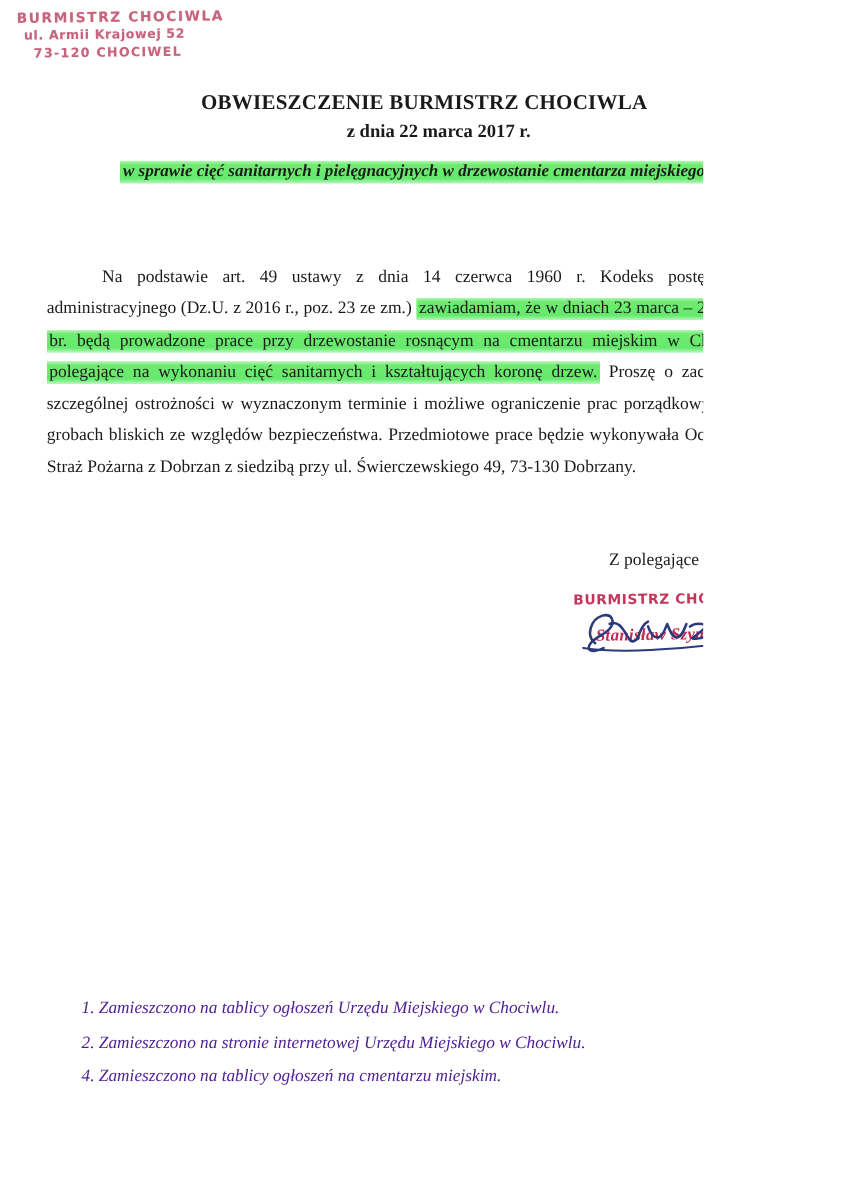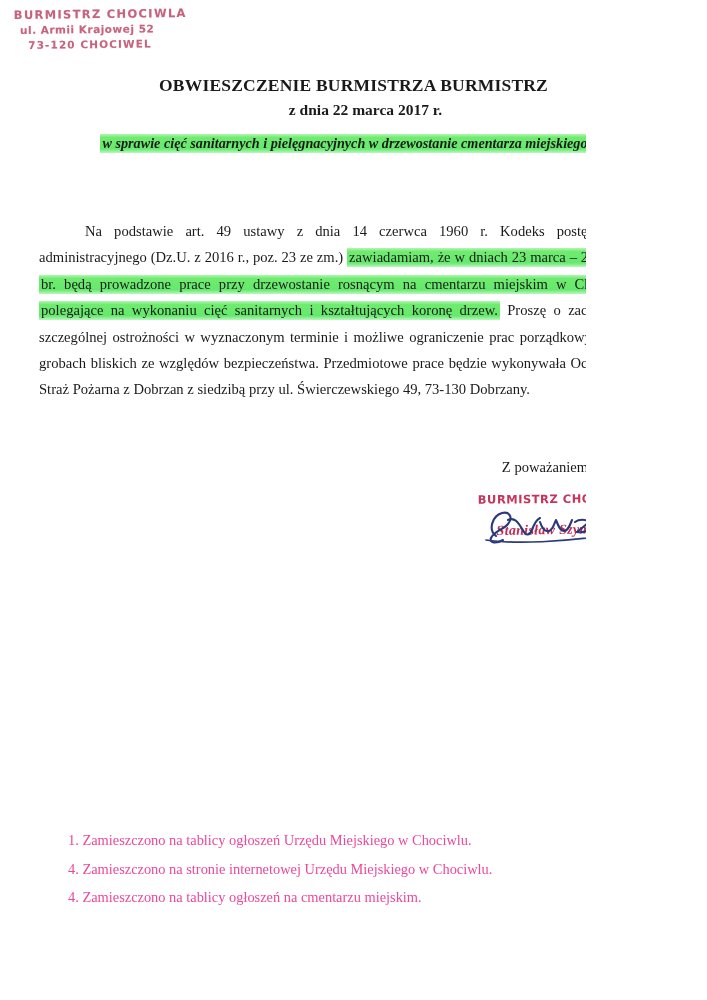--- a/index.html
+++ b/index.html
@@ -153,67 +153,68 @@
     height: 46px;
     pointer-events: none;
   }
 
   
   .footer {
     position: absolute;
     left: 68px;
     top: 826px;
     width: 560px;
+    font-style: italic;
     font-size: 14.4px;
     line-height: 28.5px;
-    color: #ec4899;
+    color: #4c1d95;
   }
   .footer div { white-space: nowrap; }
 </style>
 </head>
 <body>
 
 <div id="page">
 
   <div class="stamp-header">
     <div class="l1">BURMISTRZ CHOCIWLA</div>
     <div class="l2">ul. Armii Krajowej 52</div>
     <div class="l3">73-120 CHOCIWEL</div>
   </div>
 
   <div class="title-block">
-    <div class="title-main">OBWIESZCZENIE BURMISTRZA BURMISTRZ</div>
+    <div class="title-main">OBWIESZCZENIE BURMISTRZ CHOCIWLA</div>
     <div class="title-sub">z dnia 22 marca 2017 r.</div>
   </div>
 
   <div class="subject">
     <span class="ln"><span class="hl hl-tail">w sprawie cięć sanitarnych i pielęgnacyjnych w drzewostanie cmentarza miejskiego</span></span>
   </div>
 
   <div class="body">
     <p><span class="indent"></span><span>Na podstawie art. 49 ustawy z dnia 14 czerwca 1960 r. Kodeks postępowania administracyjnego (Dz.U. z 2016 r., poz. 23 ze zm.) </span><span class="hl">zawiadamiam, że w dniach 23 marca – 29 marca br. będą prowadzone prace przy drzewostanie rosnącym na cmentarzu miejskim w Chociwlu, polegające na wykonaniu cięć sanitarnych i kształtujących koronę drzew.</span><span> Proszę o zachowanie szczególnej ostrożności w wyznaczonym terminie i możliwe ograniczenie prac porządkowych przy grobach bliskich ze względów bezpieczeństwa. Przedmiotowe prace będzie wykonywała Ochotnicza Straż Pożarna z Dobrzan z siedzibą przy ul. Świerczewskiego 49, 73-130 Dobrzany.</span></p>
   </div>
 
-  <div class="closing">Z poważaniem</div>
+  <div class="closing">Z polegające</div>
 
   <div class="sig-block">
     <div class="sig-office">BURMISTRZ CHOCIWLA</div>
     <div class="sig-name">Stanisław Szymczak</div>
     <svg class="sig-ink" viewBox="0 0 180 46" aria-hidden="true">
       <g fill="none" stroke="#2a3a7a" stroke-width="2.1" stroke-linecap="round" stroke-linejoin="round">
         <path d="M24 36 C16 30, 20 16, 30 13 C38 11, 41 18, 36 24 C31 30, 22 31, 19 38 C17 43, 24 44, 31 40"></path>
         <path d="M36 20 C44 16, 48 26, 52 32 C54 36, 58 35, 60 30 C62 24, 64 20, 68 18"></path>
         <path d="M68 22 C70 28, 73 32, 77 31 C81 30, 82 24, 84 20 C86 25, 88 31, 92 31 C96 31, 98 25, 100 20"></path>
         <path d="M103 22 C107 19, 114 19, 117 22 C113 26, 108 29, 105 32 C110 33, 117 31, 121 27"></path>
         <path d="M124 17 C128 22, 131 29, 133 33 C135 29, 137 22, 141 18"></path>
         <path d="M146 19 C151 16, 158 17, 159 22 C160 27, 154 30, 150 32 C155 33, 162 31, 166 26"></path>
         <path d="M14 40 C40 44, 92 43, 150 33" stroke-width="1.7"></path>
       </g>
     </svg>
   </div>
 
   <div class="footer">
     <div>1. Zamieszczono na tablicy ogłoszeń Urzędu Miejskiego w Chociwlu.</div>
-    <div>4. Zamieszczono na stronie internetowej Urzędu Miejskiego w Chociwlu.</div>
+    <div>2. Zamieszczono na stronie internetowej Urzędu Miejskiego w Chociwlu.</div>
     <div>4. Zamieszczono na tablicy ogłoszeń na cmentarzu miejskim.</div>
   </div>
 
 </div>
 
 </body></html>

